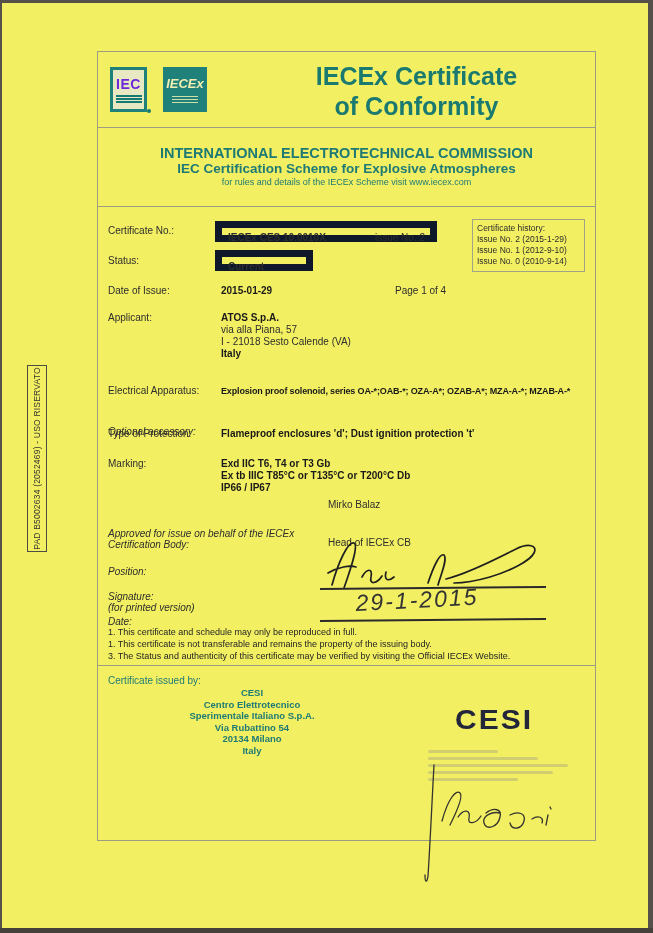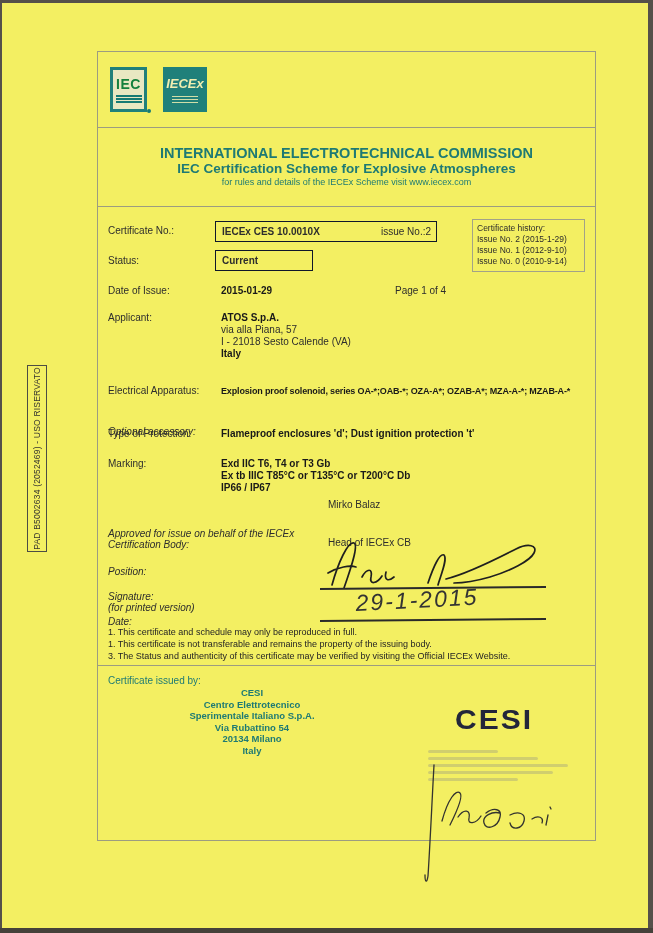--- a/index.html
+++ b/index.html
@@ -8,41 +8,41 @@
   #page { position:absolute; left:2px; top:3px; width:646px; height:925px; background:#f3ef62; overflow:hidden; }
 
   .box { position:absolute; border:1px solid #9c9c80; }
   .abs { position:absolute; }
 
   
   #header-box { left:95px; top:48px; width:499px; height:77px; }
   .logo { position:absolute; top:15px; height:45px; }
   #iec-logo { left:12px; width:37px; background:#20807a; padding:3px; }
   #iec-logo .inner { width:100%; height:100%; background:#e8e8c2; display:flex; flex-direction:column; align-items:center; justify-content:center; }
-  #iec-logo .txt { color:#15803d; font-weight:bold; font-size:14px; letter-spacing:0.5px; line-height:14px; position:relative; }
+  #iec-logo .txt { color:#6d28d9; font-weight:bold; font-size:14px; letter-spacing:0.5px; line-height:14px; position:relative; }
   #iec-logo .dot { position:absolute; right:-4px; bottom:-1px; width:4px; height:4px; background:#157a74; border-radius:50%; }
   .logo-lines { margin-top:3px; width:26px; }
   .logo-lines div { height:1.5px; background:#157a74; margin-top:1.5px; }
   #iecex-logo { left:65px; width:44px; background:#20807a; display:flex; flex-direction:column; align-items:center; justify-content:center; }
   #iecex-logo .txt { color:#f0eeb0; font-weight:bold; font-style:italic; font-size:13px; }
   #iecex-logo .logo-lines div { background:rgba(240,238,176,.85); }
   #title { left:140px; right:0; top:9px; text-align:center; color:#1a7a6f; font-weight:bold; font-size:25px; line-height:30px; }
 
   
   #commission-box { left:95px; top:125px; width:499px; height:79px; border-top:none; text-align:center; color:#1e7a74; padding-top:17px; }
   #commission-box .l1 { font-weight:bold; font-size:14.5px; }
   #commission-box .l2 { font-weight:bold; font-size:13.5px; }
   #commission-box .l3 { font-size:9px; margin-top:1px; }
 
   
   #main-box { left:95px; top:204px; width:499px; height:459px; border-top:none; font-size:10px; color:#2d2d2d; }
   .lbl { position:absolute; left:10px; }
   .ital { font-style:italic;margin-top:29px; }
   .val { position:absolute; font-weight:bold; color:#191919; }
-  .vbox { position:absolute; border:1px solid #0f172a; }
+  .vbox { position:absolute; border:7px solid #0f172a; }
   #certno-box { left:117px; top:14px; width:222px; height:21px; }
   #certno-box .no { position:absolute; left:6px; top:4px; font-weight:bold; }
   #certno-box .iss { position:absolute; right:5px; top:4px; }
   #history-box { left:374px; top:12px; width:113px; height:53px; border:1px solid #a2a288; font-size:8.5px; padding:3px 0 0 4px; line-height:11px; color:#2d2d2d; }
   #status-box { left:117px; top:43px; width:98px; height:21px; }
   #status-box span { position:absolute; left:6px; top:4px; font-weight:bold; }
   .small-val { font-size:9px; letter-spacing:-0.15px; white-space:nowrap; }
   #notes { position:absolute; left:10px; top:419px; font-size:9px; line-height:12px; color:#242424; }
 
   
@@ -87,20 +87,24 @@
       </div>
     </div>
     <div id="iecex-logo" class="logo">
       <div class="txt">IECEx</div>
       <div class="logo-lines">
           <div></div>
           <div></div>
           <div></div>
         </div>
     </div>
+    <div id="title" class="abs">
+      <div>IECEx Certificate</div>
+      <div>of Conformity</div>
+    </div>
   </div>
 
   <div id="commission-box" class="box">
     <div class="l1">INTERNATIONAL ELECTROTECHNICAL COMMISSION</div>
     <div class="l2">IEC Certification Scheme for Explosive Atmospheres</div>
     <div class="l3">for rules and details of the IECEx Scheme visit www.iecex.com</div>
   </div>
 
   <div id="main-box" class="box">
 

